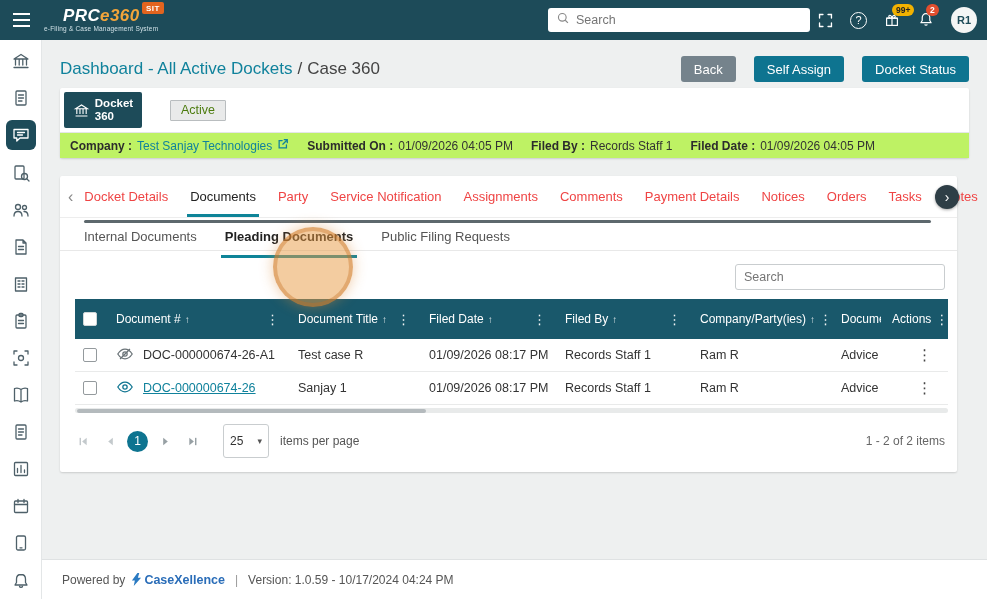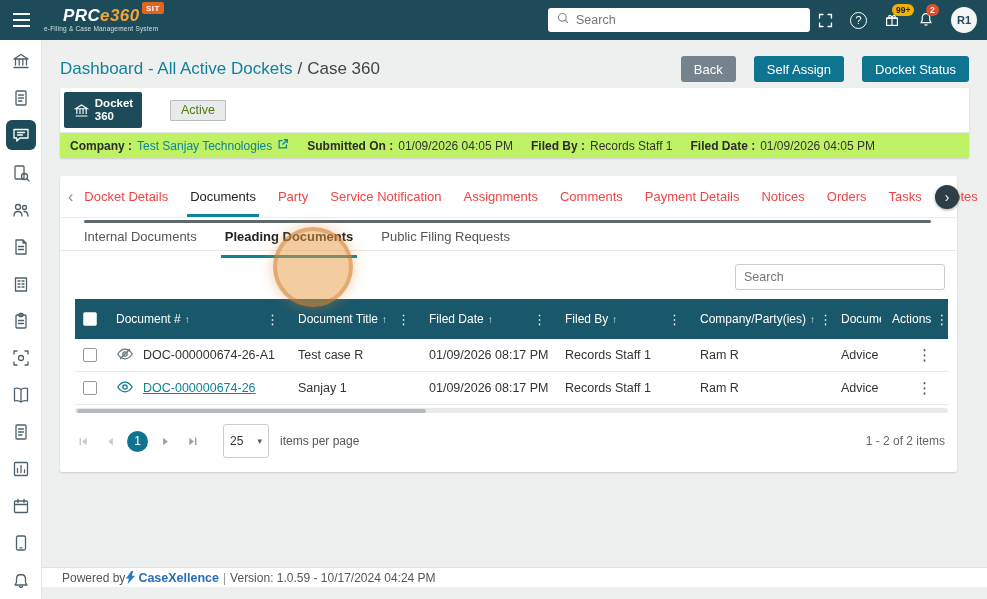--- a/index.html
+++ b/index.html
@@ -94,21 +94,21 @@
 
   .pager { display:flex; align-items:center; gap:7px; padding:11px 10px 0 13px; }
   .pbtn { width:20px; height:20px; border-radius:50%; display:flex; align-items:center; justify-content:center; cursor:pointer; }
   .pbtn svg { width:11px; height:11px; }
   .pcur { width:21px; height:21px; border-radius:50%; background:#0e7490; color:#fff; font-size:12px; display:flex; align-items:center; justify-content:center; cursor:pointer; }
   .psize { width:46px; height:22px; border:1px solid #c9cdcf; border-radius:3px; background:#fff; display:flex; align-items:center; justify-content:space-between; padding:16px 6px; font-size:12px; color:#333; margin-left:14px; cursor:pointer; }
   .caret { font-size:9px; color:#555; }
   .pager-label { font-size:12px; color:#555; margin-left:4px; }
   .pager-range { margin-left:auto; font-size:12px; color:#666; padding-right:2px; }
 
-  .footer { position:absolute; left:42px; right:0; bottom:12px; height:20px; background:#fff; border-top:1px solid #dfe2e3; display:flex; align-items:center; padding-left:20px; font-size:12px; color:#555; z-index:10; }
+  .footer { position:absolute; left:42px; right:0; bottom:0; height:40px; background:#fff; border-top:1px solid #dfe2e3; display:flex; align-items:center; gap:6px; padding-left:20px; font-size:12px; color:#555; z-index:10; }
   .cx-logo { display:flex; align-items:center; gap:2px; color:#2a6db8; font-weight:bold; font-size:12.5px; cursor:pointer; }
   .sep { color:#999; margin:0 4px; }
 
   .click-dot { position:absolute; left:273px; top:227px; width:80px; height:80px; border-radius:50%; background:rgba(232,153,66,.5); border:4px solid rgba(196,112,34,.38); box-shadow:0 0 14px rgba(220,140,60,.45); z-index:40; pointer-events:none; }
 </style>
 </head>
 <body>
 
 <header class="topbar">
   <div class="hamburger">

